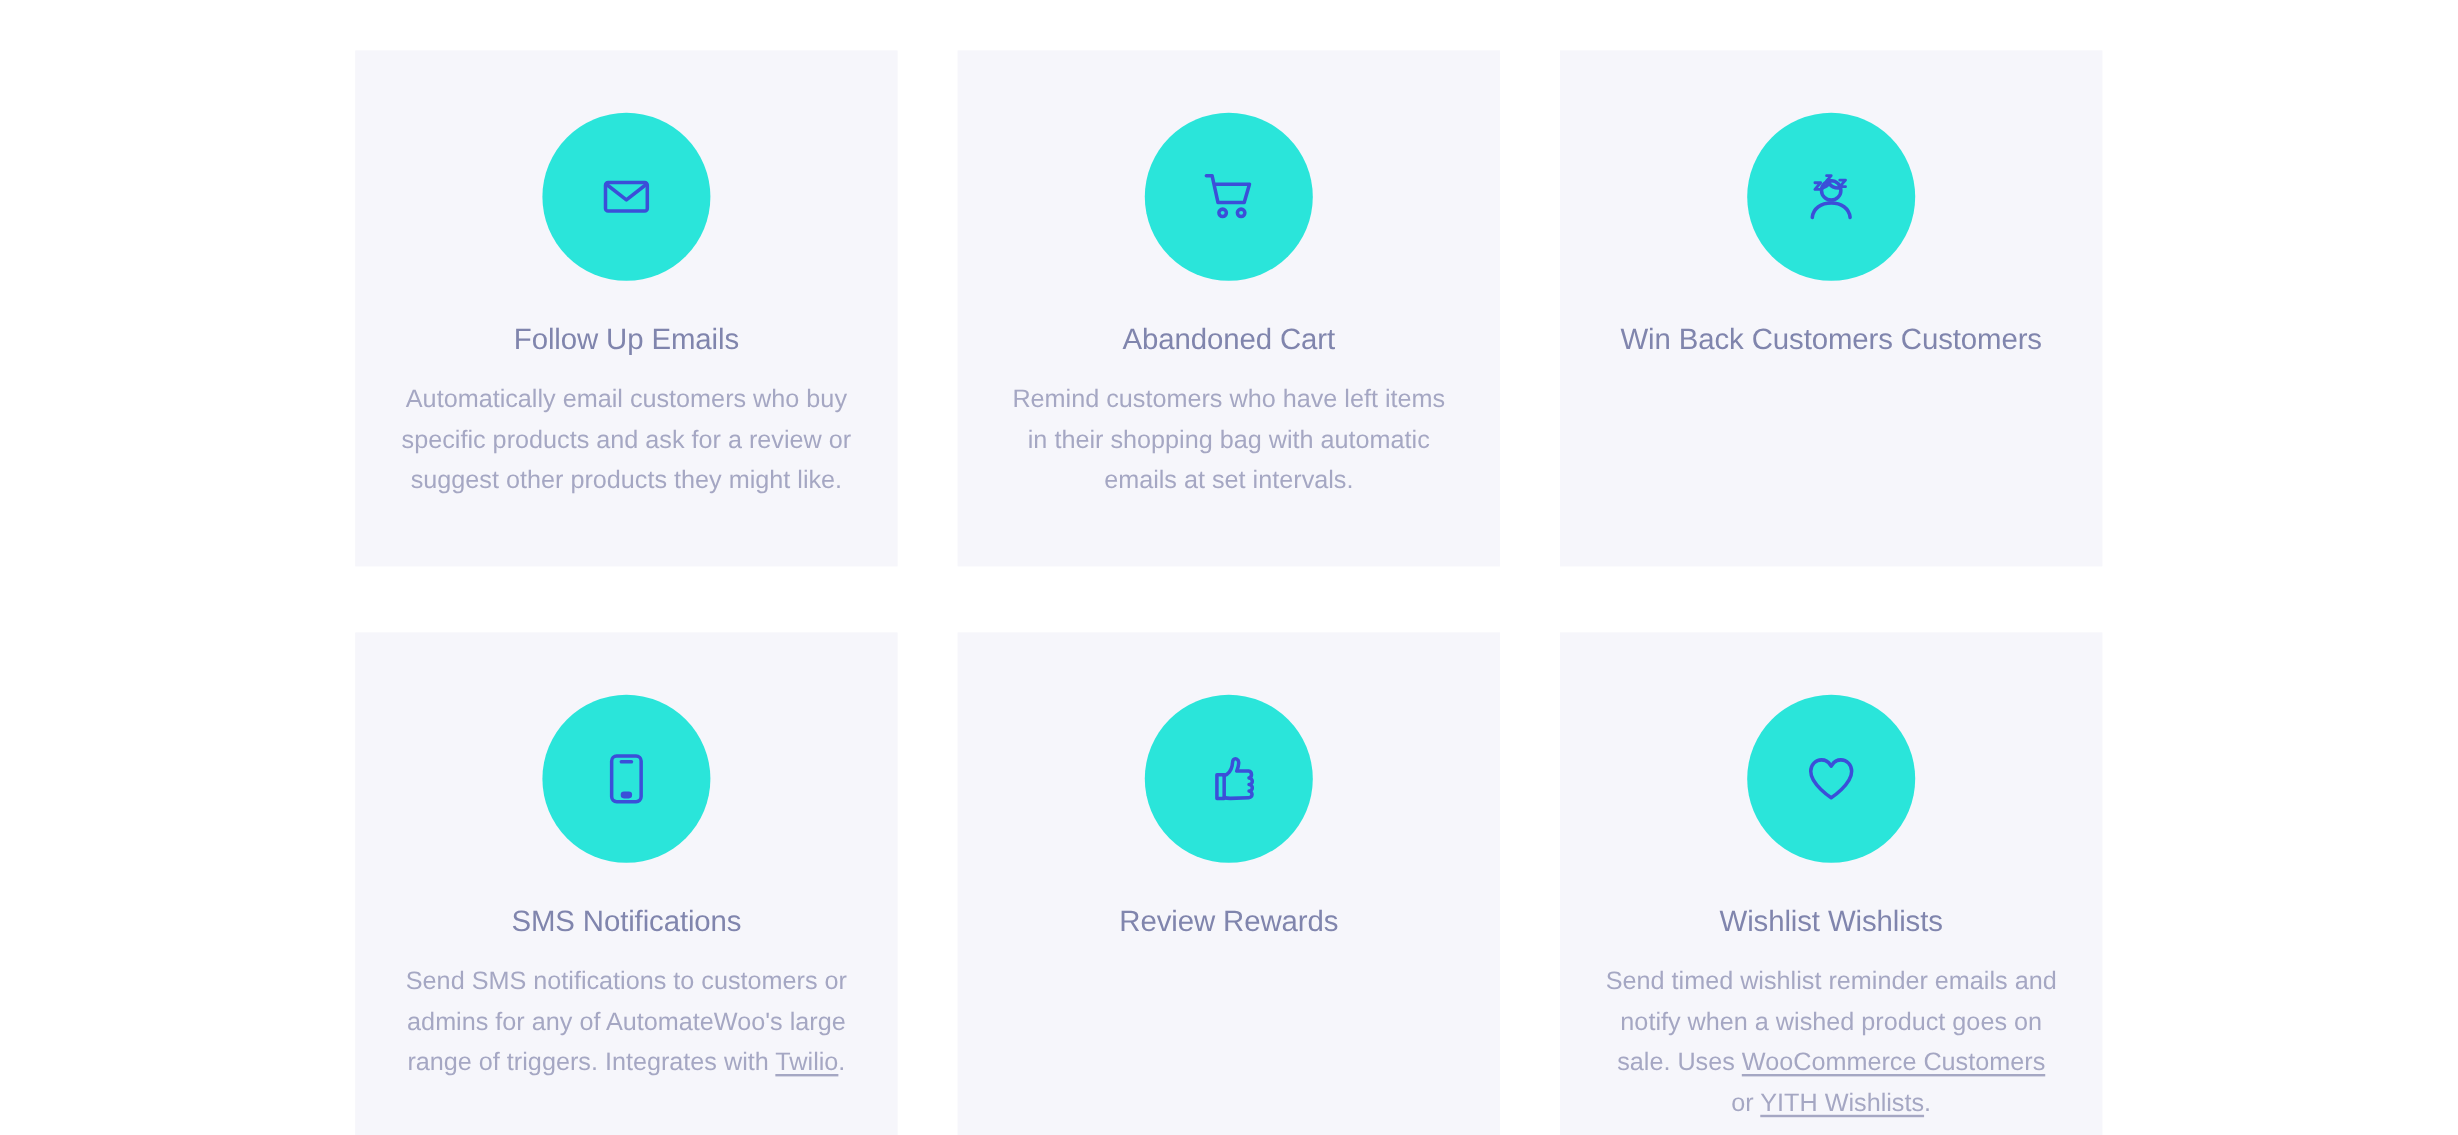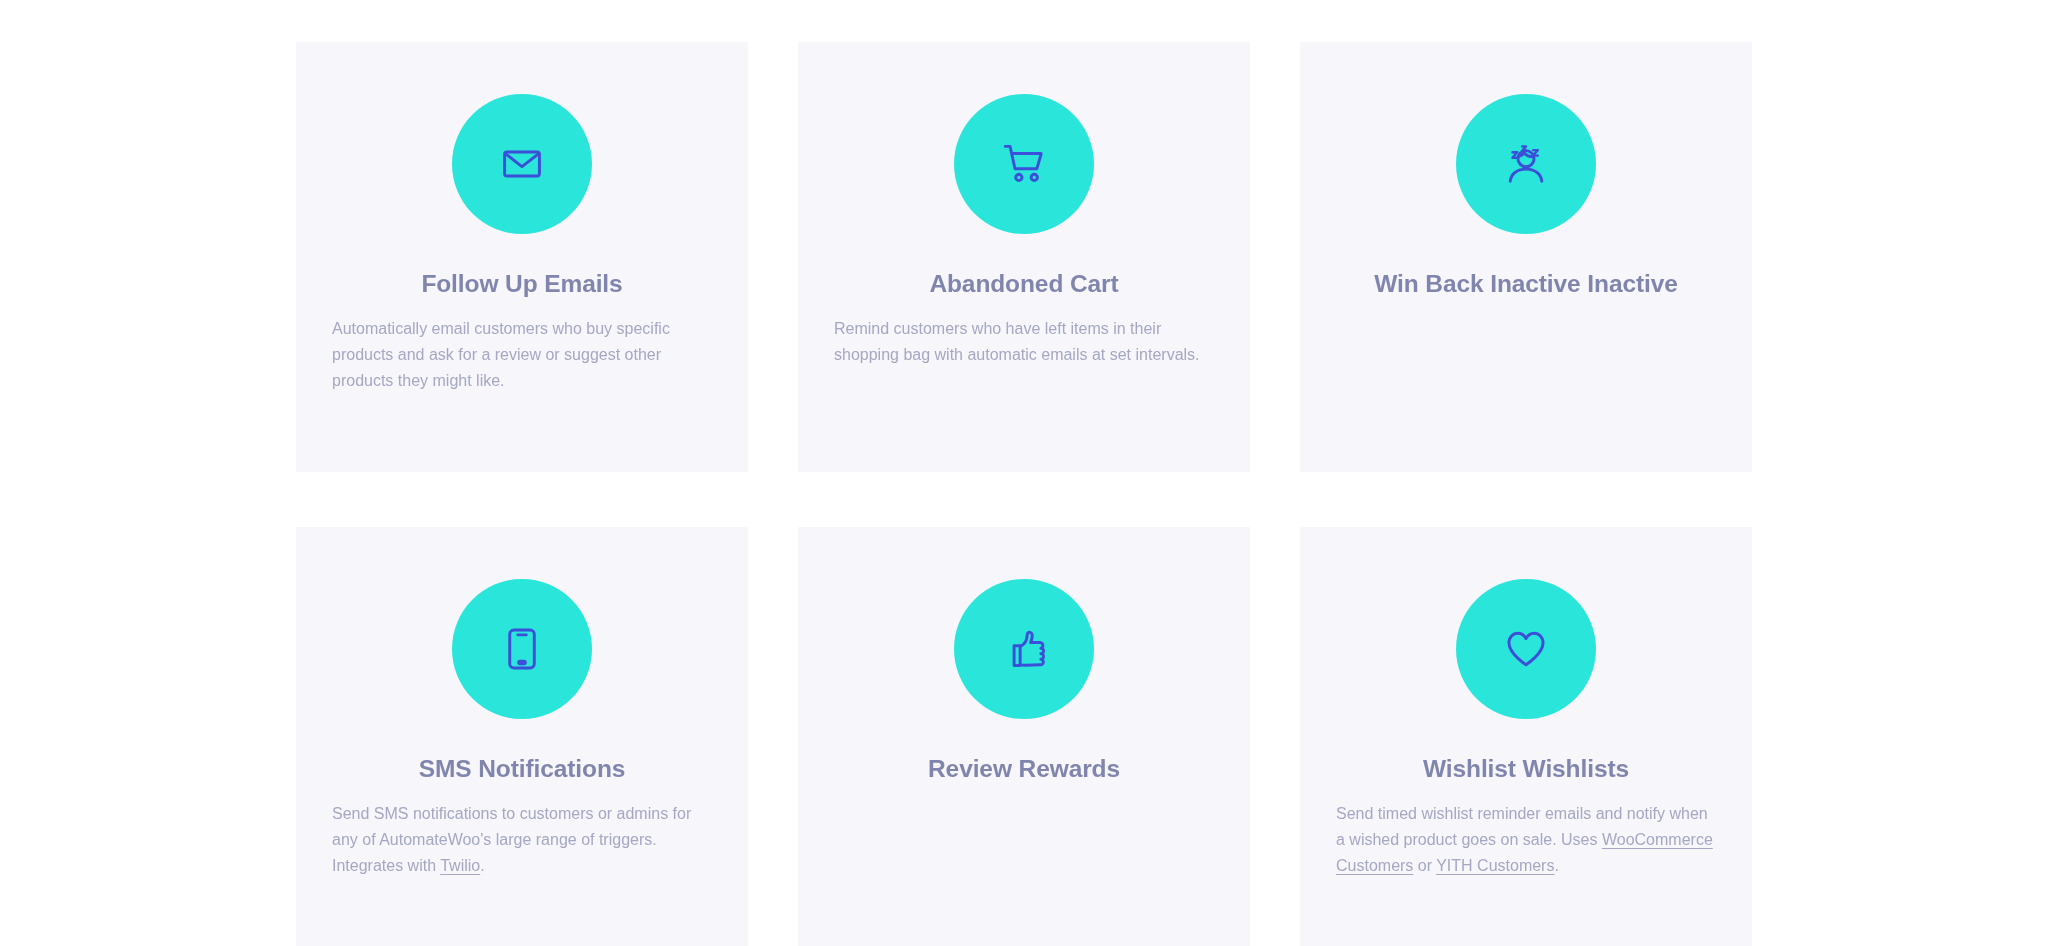--- a/index.html
+++ b/index.html
@@ -57,32 +57,32 @@
     height: 44px;
     stroke: #3b4fd8;
     fill: none;
     stroke-width: 1.6;
     stroke-linecap: round;
     stroke-linejoin: round;
   }
 
   .card-title {
     font-size: 24.5px;
-    font-weight: bold;
+    font-weight: normal;
     color: #8085ad;
     letter-spacing: -0.1px;
     text-align: center;
     margin: 0 0 16px 0;
     line-height: 1.3;
   }
 
   .card-desc {
-    font-size: 16px;
+    font-size: 21px;
     color: #a5a7c3;
-    text-align: left;
+    text-align: center;
     line-height: 1.62;
     margin: 0;
     max-width: 390px;
   }
 
   .card-desc a {
     color: #a5a7c3;
     text-decoration: underline;
     text-underline-offset: 3px;
     margin-top: 35px;
@@ -123,21 +123,21 @@
           <svg viewBox="0 0 24 24">
             <path d="M7.6 9.1 a4.4 4.4 0 0 1 8.8 0 a4.4 4.4 0 0 1 -8.8 0 Z"></path>
             <path d="M8.1 7.9 c1.2 -0.3 2.3 -1.1 2.9 -2.1 c0.9 1.3 2.6 2.2 4.3 2.2"></path>
             <path d="M3.4 21.4 c0.4 -4.2 4.1 -6.6 8.6 -6.6 c4.5 0 8.2 2.4 8.6 6.6"></path>
             <path d="M4.6 5.6 h2.6 l-2.6 3 h2.6" stroke-width="1.3"></path>
             <path d="M9.9 2.4 h2.1 l-2.1 2.4 h2.1" stroke-width="1.3"></path>
             <path d="M15.9 4.4 h2.6 l-2.6 3 h2.6" stroke-width="1.3"></path>
           </svg>
         </span>
       </div>
-      <h3 class="card-title">Win Back Inactive Inactive</h3>
+      <h3 class="card-title">Win Back Customers Customers</h3>
     </div>
     <div class="feature-card">
       <div class="icon-circle">
         <span style="display: flex;">
           <svg viewBox="0 0 24 24">
             <rect x="5.3" y="1.6" width="13.4" height="20.8" rx="2.3"></rect>
             <line x1="9.7" y1="4.3" x2="14.3" y2="4.3"></line>
             <rect x="10.2" y="18.6" width="3.6" height="1.5" rx="0.7"></rect>
           </svg>
         </span>
@@ -158,15 +158,15 @@
     </div>
     <div class="feature-card">
       <div class="icon-circle">
         <span style="display: flex;">
           <svg viewBox="0 0 24 24">
             <path d="M12 20.6 C12 20.6 2.7 14.6 2.7 8.6 C2.7 5.6 4.9 3.4 7.6 3.4 C9.7 3.4 11.2 4.8 12 6.3 C12.8 4.8 14.3 3.4 16.4 3.4 C19.1 3.4 21.3 5.6 21.3 8.6 C21.3 14.6 12 20.6 12 20.6 Z"></path>
           </svg>
         </span>
       </div>
       <h3 class="card-title">Wishlist Wishlists</h3>
-      <p class="card-desc"><span>Send timed wishlist reminder emails and notify when a wished product goes on sale. Uses </span><a href="#">WooCommerce Customers</a><span> or </span><a href="#">YITH Customers</a><span>.</span></p>
+      <p class="card-desc"><span>Send timed wishlist reminder emails and notify when a wished product goes on sale. Uses </span><a href="#">WooCommerce Customers</a><span> or </span><a href="#">YITH Wishlists</a><span>.</span></p>
     </div>
   </div>
 
 </body></html>

